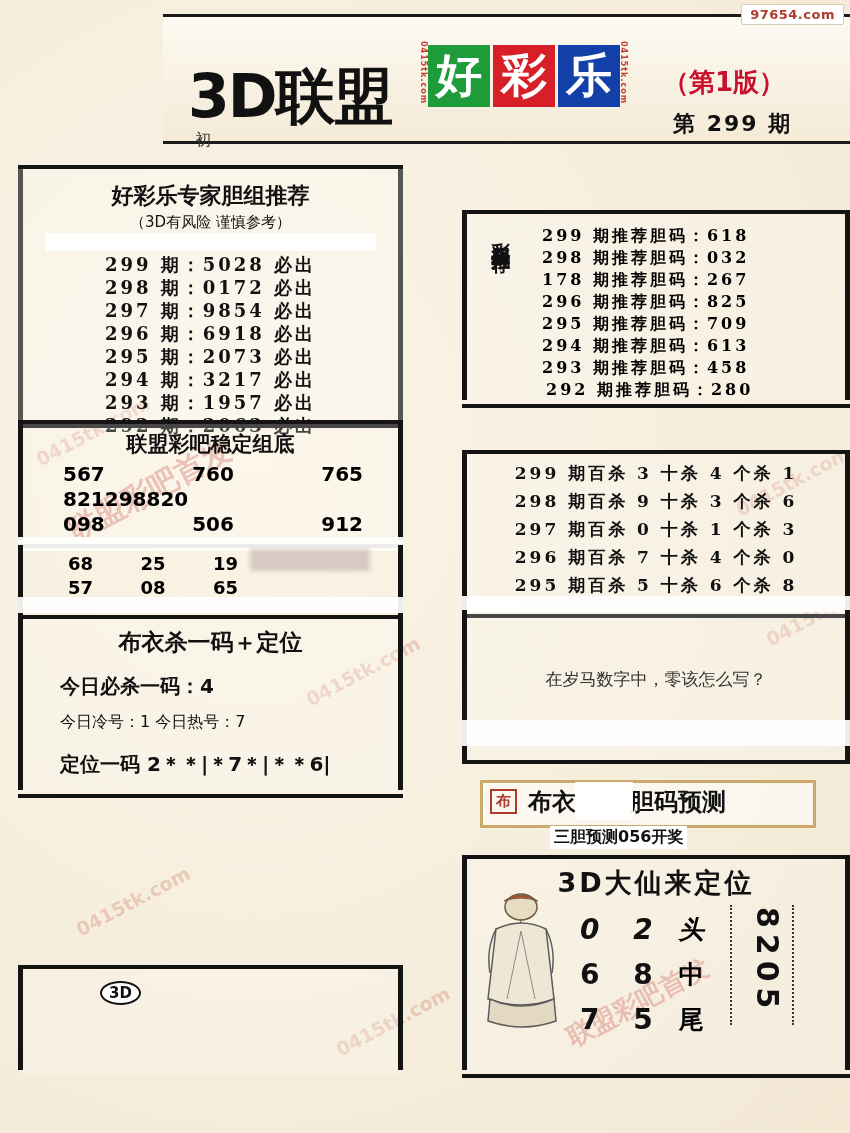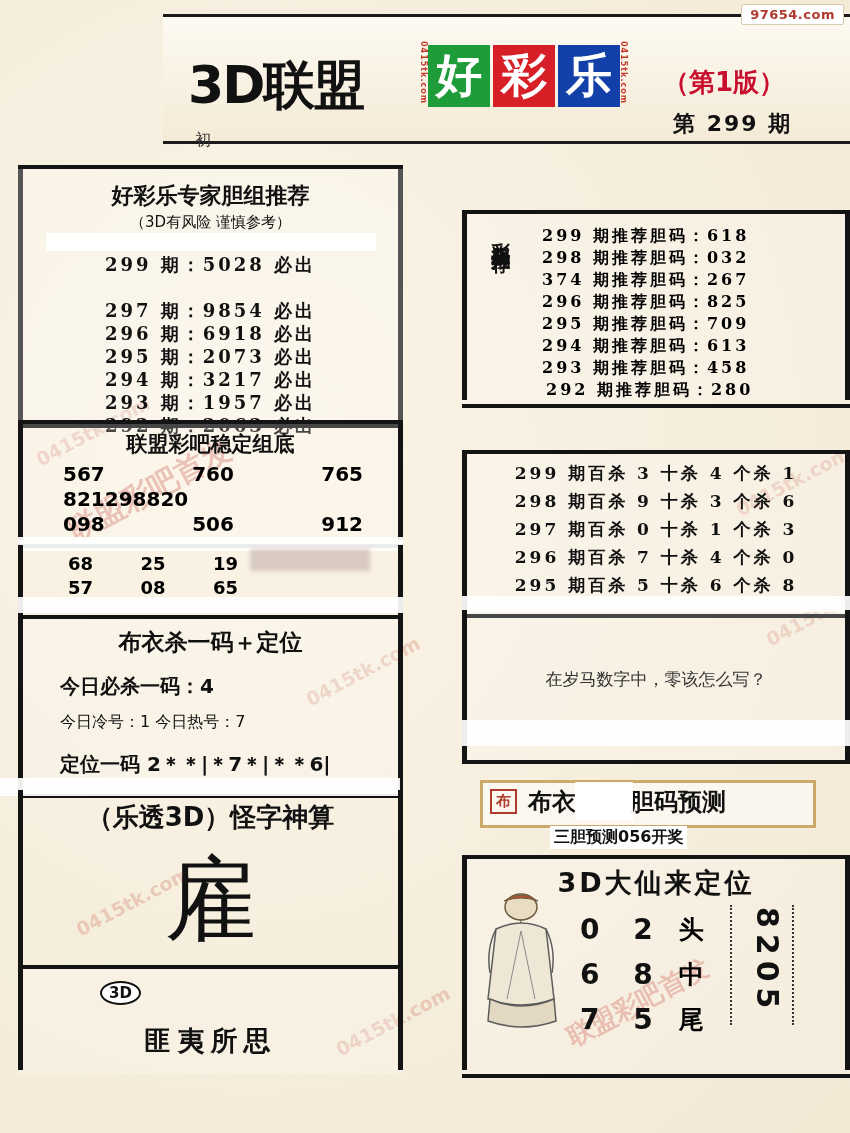--- a/index.html
+++ b/index.html
@@ -28,21 +28,21 @@
     letter-spacing:.5px;z-index:40;
   }
   
   .banner{
     position:absolute;left:163px;top:14px;width:687px;height:124px;
     background:linear-gradient(180deg,#fdfaf2,#f4ead6);
     border-top:3px solid #1b1b1b;border-bottom:3px solid #1b1b1b;
     overflow:hidden;z-index:10;
   }
   .banner-3d{
-    position:absolute;left:25px;top:34px;font-size:52px;font-weight:900;color:#111;
+    position:absolute;left:25px;top:40px;font-size:60px;font-weight:900;color:#111;
     letter-spacing:-2px;font-family:"DejaVu Sans","Liberation Sans",sans-serif;
   }
   .hcl{position:absolute;left:265px;top:28px;display:flex;}
   .hcl span{
     width:62px;height:62px;display:flex;align-items:center;justify-content:center;
     color:#fff;font-size:46px;font-weight:900;margin-right:3px;
     font-family:"DejaVu Sans","Liberation Sans",sans-serif;
   }
   .hcl .c1{background:#1f9c3a;}
   .hcl .c2{background:#d61f26;}
@@ -153,20 +153,21 @@
   <div class="banner-sub" style="left:195px;top:130px;">初</div>
 
   <div class="vbar-l"></div>
   <div class="vbar-l2"></div>
   <div class="panel" id="p-expert">
     <div class="bd"></div>
     <div class="title-cn" style="position:absolute;left:0;top:16px;width:100%;font-size:22px;">好彩乐专家胆组推荐</div>
     <div class="title-cn" style="position:absolute;left:0;top:48px;width:100%;font-size:15px;font-weight:normal;">（3D有风险 谨慎参考）</div>
     <div class="whitestrip" style="left:28px;top:68px;width:330px;height:18px;"></div>
     <div class="row-line mono-num" style="position:absolute;left:0;top:88px;width:100%;font-size:18px;">299 期：5028 必出</div>
+    <div class="row-line mono-num" style="position:absolute;left:0;top:111px;width:100%;font-size:18px;">298 期：0172 必出</div>
     <div class="row-line mono-num" style="position:absolute;left:0;top:134px;width:100%;font-size:18px;">297 期：9854 必出</div>
     <div class="row-line mono-num" style="position:absolute;left:0;top:157px;width:100%;font-size:18px;">296 期：6918 必出</div>
     <div class="row-line mono-num" style="position:absolute;left:0;top:180px;width:100%;font-size:18px;">295 期：2073 必出</div>
     <div class="row-line mono-num" style="position:absolute;left:0;top:203px;width:100%;font-size:18px;">294 期：3217 必出</div>
     <div class="row-line mono-num" style="position:absolute;left:0;top:226px;width:100%;font-size:18px;">293 期：1957 必出</div>
     <div class="row-line mono-num" style="position:absolute;left:0;top:249px;width:100%;font-size:18px;">292 期：2063 必出</div>
   </div>
 
   <div class="panel" id="p-stable">
     <div class="panelbox"></div>
@@ -211,44 +212,36 @@
   <div class="panel" id="p-buyi">
     <div class="panelbox"></div>
     <div class="vb" style="left:0;top:0;height:175px;"></div>
     <div class="vb" style="left:380px;top:0;height:175px;"></div>
     <div class="title-cn" style="position:absolute;left:0;top:12px;width:100%;font-size:23px;">布衣杀一码＋定位</div>
     <div style="position:absolute;left:42px;top:58px;font-size:20px;font-weight:bold;color:#111;text-align:right;">今日必杀一码：4</div>
     <div style="position:absolute;left:42px;top:97px;font-size:16px;font-weight:normal;color:#111;">今日冷号：1 今日热号：7</div>
     <div style="position:absolute;left:42px;top:136px;font-size:20px;font-weight:bold;color:#111;">定位一码 2＊＊|＊7＊|＊＊6|</div>
   </div>
 
-  <div class="panel" id="p-guaizi">
-    <div class="whitestrip" style="left:-18px;top:-12px;width:400px;height:18px;"></div>
-    <div class="vb" style="left:0;top:0;height:175px;"></div>
-    <div class="vb" style="left:380px;top:0;height:175px;"></div>
-    <div class="title-cn" style="position:absolute;left:0;top:10px;width:100%;font-size:26px;">（乐透3D）怪字神算</div>
-    <div class="big-char" style="position:absolute;left:0;top:48px;width:100%;">雇</div>
-  </div>
 
   <div class="panel" id="p-key">
     <div class="panelbox" style="border-top:4px solid #141414;border-bottom:none;"></div>
     <div class="vb" style="left:0;top:0;height:105px;"></div>
     <div class="vb" style="left:380px;top:0;height:105px;"></div>
     <span class="badge3d" style="position:absolute;left:82px;top:16px;">3D</span>
-    <div class="title-cn" style="position:absolute;left:0;top:58px;width:100%;font-size:27px;letter-spacing:6px;">匪夷所思</div>
   </div>
 
   <div class="panel" id="p-danma">
     <div class="panelbox"></div>
     <div class="vb" style="left:0;top:0;height:190px;"></div>
     <div class="vb" style="left:383px;top:0;height:190px;"></div>
     <div class="vert-label" style="position:absolute;left:28px;top:18px;height:155px;">彩乐胆码推荐</div>
     <div class="mono-num" style="position:absolute;left:80px;top:16px;font-size:16px;font-weight:bold;">299 期推荐胆码：618</div>
     <div class="mono-num" style="position:absolute;left:80px;top:38px;font-size:16px;font-weight:bold;">298 期推荐胆码：032</div>
-    <div class="mono-num" style="position:absolute;left:80px;top:60px;font-size:16px;font-weight:bold;">374 期推荐胆码：267</div>
+    <div class="mono-num" style="position:absolute;left:80px;top:60px;font-size:16px;font-weight:bold;">178 期推荐胆码：267</div>
     <div class="mono-num" style="position:absolute;left:80px;top:82px;font-size:16px;font-weight:bold;">296 期推荐胆码：825</div>
     <div class="mono-num" style="position:absolute;left:80px;top:104px;font-size:16px;font-weight:bold;">295 期推荐胆码：709</div>
     <div class="mono-num" style="position:absolute;left:80px;top:126px;font-size:16px;font-weight:bold;">294 期推荐胆码：613</div>
     <div class="mono-num" style="position:absolute;left:80px;top:148px;font-size:16px;font-weight:bold;">293 期推荐胆码：458</div>
     <div class="mono-num" style="position:absolute;left:84px;top:170px;font-size:16px;font-weight:bold;">292 期推荐胆码：280</div>
   </div>
 
   <div class="panel" id="p-baisha">
     <div class="panelbox"></div>
     <div class="vb" style="left:0;top:0;height:160px;"></div>
@@ -288,21 +281,21 @@
       <ellipse cx="47" cy="22" rx="16" ry="13" fill="#e8dcc2" stroke="#6b5a3e" stroke-width="1.5"></ellipse>
       <path d="M30 16 q17 -12 34 0 q-17 -6 -34 0z" fill="#b5542f" stroke="#6b5a3e" stroke-width="1"></path>
       <path d="M47 34 q-2 12 0 20" stroke="#6b5a3e" stroke-width="1" fill="none"></path>
       <path d="M22 44 q25 -12 50 0 l8 70 q-33 12 -66 0z" fill="#efe7d6" stroke="#5c5c5c" stroke-width="1.5"></path>
       <path d="M47 46 l-14 68 M47 46 l14 68" stroke="#8a8a8a" stroke-width="1" fill="none"></path>
       <path d="M22 44 q-10 20 -6 44" stroke="#5c5c5c" stroke-width="1.5" fill="none"></path>
       <path d="M72 44 q10 20 6 44" stroke="#5c5c5c" stroke-width="1.5" fill="none"></path>
       <path d="M16 114 q31 14 64 0 l2 22 q-34 12 -68 0z" fill="#e3d9c2" stroke="#5c5c5c" stroke-width="1.5"></path>
     </svg>
 
-    <div style="position:absolute;left:118px;top:58px;width:180px;display:flex;align-items:center;">
+    <div style="position:absolute;left:118px;top:58px;width:180px;display:flex;align-items:center;font-style:italic;">
       <span class="daxian-nums">0  2</span>
       <span style="font-size:25px;font-weight:bold;margin-left:14px;">头</span>
     </div>
     <div style="position:absolute;left:118px;top:103px;width:180px;display:flex;align-items:center;">
       <span class="daxian-nums">6  8</span>
       <span style="font-size:25px;font-weight:bold;margin-left:14px;">中</span>
     </div>
     <div style="position:absolute;left:118px;top:148px;width:180px;display:flex;align-items:center;">
       <span class="daxian-nums">7  5</span>
       <span style="font-size:25px;font-weight:bold;margin-left:14px;">尾</span>

